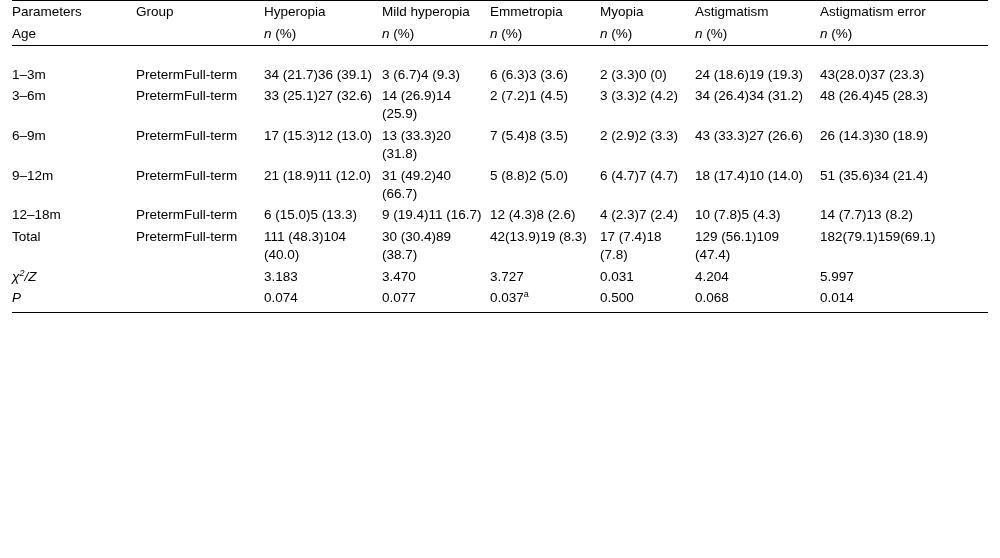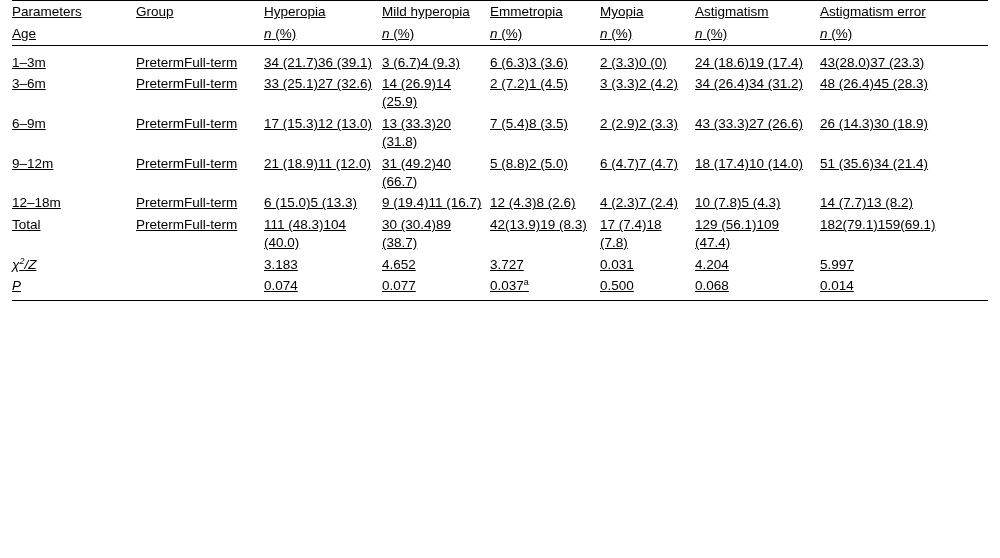--- a/index.html
+++ b/index.html
@@ -12,21 +12,20 @@
     height: 558px;
     font-family: "Liberation Sans", sans-serif;
     color: #000000;
   }
   .sheet {
     position: relative;
     width: 1000px;
     height: 450px;
     box-sizing: border-box;
     padding: 0 12px;
-    text-decoration: underline;
   }
   table.data-table {
     width: 976px;
     border-collapse: collapse;
     table-layout: fixed;
     font-size: 13.5px;
     line-height: 1.32;
   }
   table.data-table td,
   table.data-table th {
@@ -68,21 +67,21 @@
   }
   .subhead-row .unit .np {
     font-style: normal;
   }
 
   .body-row td {
     padding-top: 7px;
     padding-bottom: 4px;
   }
   .body-row.first td {
-    padding-top: 8px;
+    padding-top: 20px;
   }
 
   .stat-row td {
     padding-top: 5px;
     padding-bottom: 0px;
   }
   .stat-row.p-row td {
     padding-top: 1px;
     padding-bottom: 6px;
   }
@@ -127,21 +126,21 @@
         <td class="unit"><span class="n">n</span> <span class="np">(%)</span></td>
       </tr>
 
       <tr class="body-row first">
         <td>1–3m</td>
         <td>PretermFull-term</td>
         <td>34 (21.7)36 (39.1)</td>
         <td>3 (6.7)4 (9.3)</td>
         <td>6 (6.3)3 (3.6)</td>
         <td>2 (3.3)0 (0)</td>
-        <td>24 (18.6)19 (17.4)</td>
+        <td>24 (18.6)19 (19.3)</td>
         <td>43(28.0)37 (23.3)</td>
       </tr>
 
       <tr class="body-row">
         <td>3–6m</td>
         <td>PretermFull-term</td>
         <td>33 (25.1)27 (32.6)</td>
         <td>14 (26.9)14 (25.9)</td>
         <td>2 (7.2)1 (4.5)</td>
         <td>3 (3.3)2 (4.2)</td>
@@ -190,21 +189,21 @@
         <td>42(13.9)19 (8.3)</td>
         <td>17 (7.4)18 (7.8)</td>
         <td>129 (56.1)109 (47.4)</td>
         <td>182(79.1)159(69.1)</td>
       </tr>
 
       <tr class="stat-row">
         <td class="ital"><span class="ital">χ</span><sup>2</sup><span>/Z</span></td>
         <td></td>
         <td>3.183</td>
-        <td>4.652</td>
+        <td>3.470</td>
         <td>3.727</td>
         <td>0.031</td>
         <td>4.204</td>
         <td>5.997</td>
       </tr>
 
       <tr class="stat-row p-row rule-bottom">
         <td class="ital">P</td>
         <td></td>
         <td>0.074</td>

